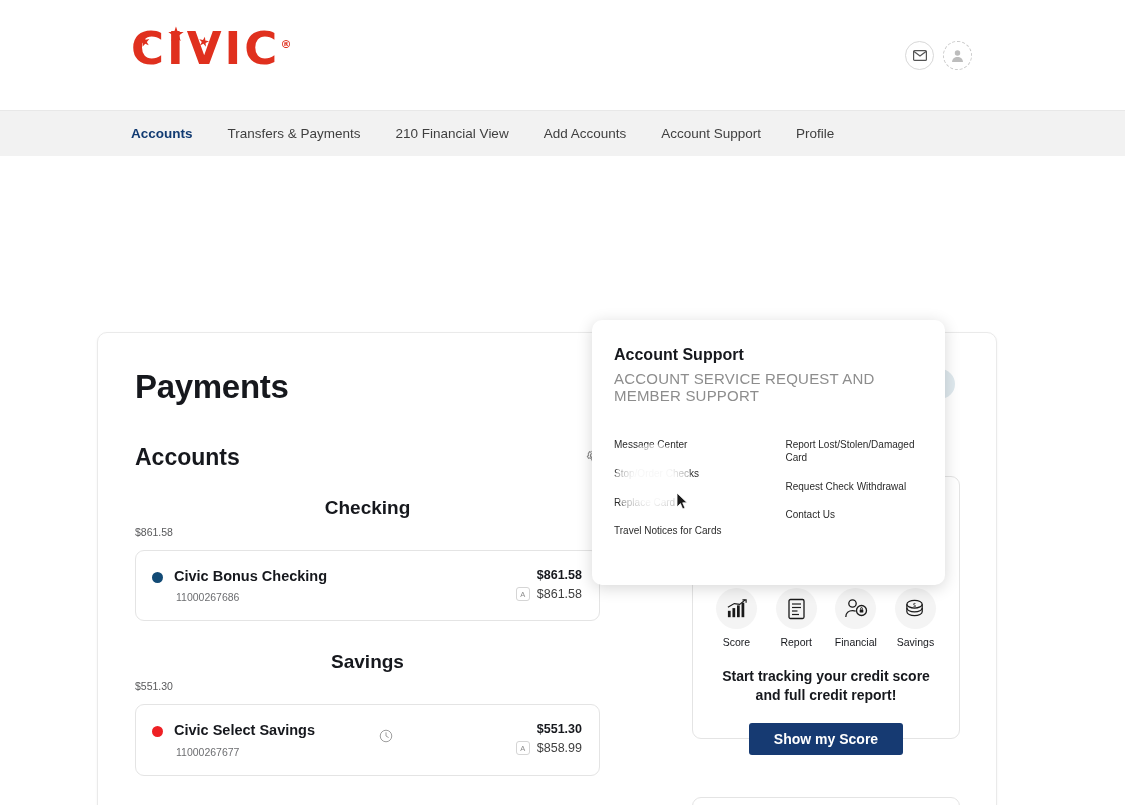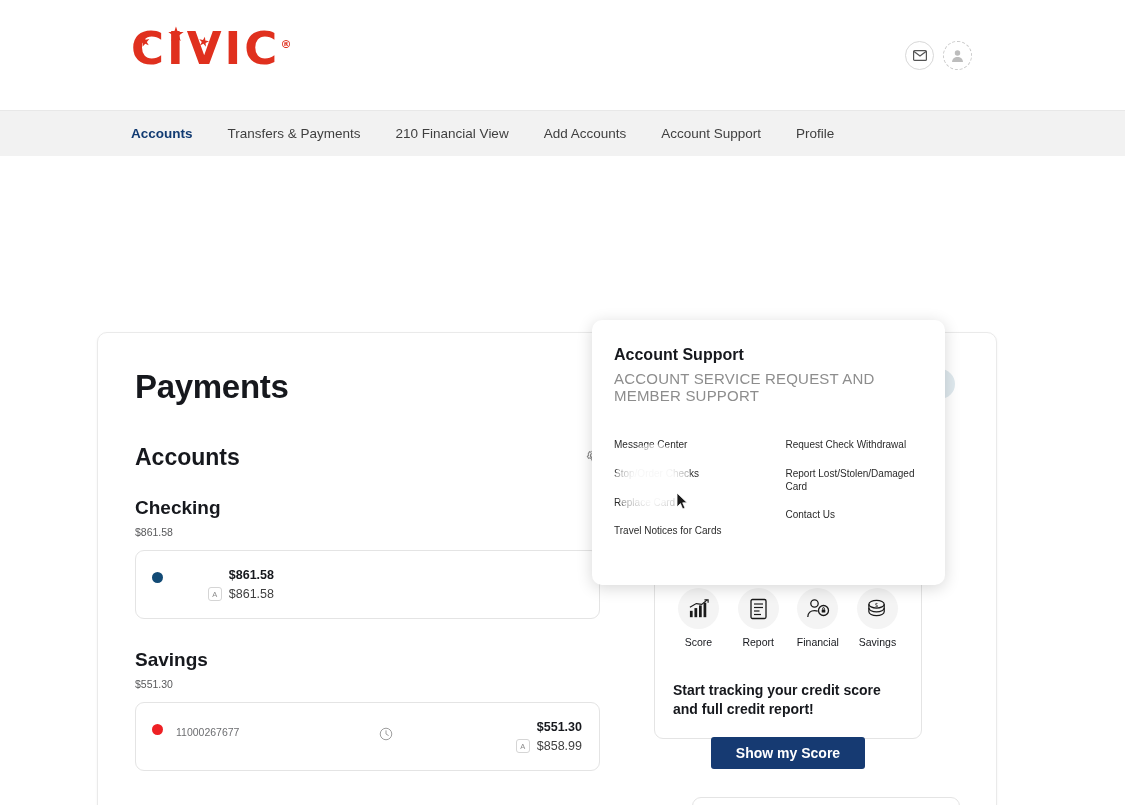--- a/index.html
+++ b/index.html
@@ -72,21 +72,21 @@
   }
 
   
   .accounts-col { position:absolute; left:135px; top:288px; width:465px; }
   .accounts-head {
     display:flex; justify-content:space-between; align-items:center;
     margin-bottom:26px;
   }
   .accounts-head h2 { font-size:23px; font-weight:700; color:#16181d; }
 
-  .grp-title { font-size:19px; font-weight:700; color:#16181d; margin-bottom:7px; }
+  .grp-title { font-size:19px; font-weight:700; color:#16181d; margin-bottom:7px;text-align:center; }
   .grp-total { font-size:10.5px; color:#58595b; margin-bottom:12px; }
 
   .acct-card {
     border:1px solid #e4e4e4; border-radius:9px;
     padding:17px 17px 17px 16px; margin-bottom:30px;
     background:#fff; min-height:62px;
     display:flex; align-items:flex-start; position:relative;
   }
   .acct-dot { width:11px; height:11px; border-radius:50%; margin-top:4px; margin-right:11px; flex:none; }
   .acct-info { flex:1; }
@@ -97,34 +97,34 @@
   .acct-bal-avail-row { display:flex; align-items:center; justify-content:flex-end; gap:7px; margin-top:5px; }
   .acct-bal-avail { font-size:12.5px; color:#3f3f3f; }
   .badge-a {
     width:14px; height:14px; border:1px solid #d5d5d5; border-radius:3px;
     font-size:7.5px; color:#8a8a8a; display:flex; align-items:center; justify-content:center;
   }
   .pending-clock { position:absolute; left:243px; top:24px; }
 
   
   .credit-card-widget {
-    position:absolute; left:654px; top:320px; width:268px; height:263px;
+    position:absolute; left:692px; top:320px; width:268px; height:263px;
     border:1px solid #e4e4e4; border-radius:9px; background:#fff;
     padding:14px 16px;
   }
   .credit-icons { display:flex; justify-content:space-between; margin-top:97px; padding:0 3px; }
   .credit-ic { width:49px; text-align:center; }
   .credit-ic-circle {
     width:41px; height:41px; border-radius:50%; background:#f4f4f4;
     margin:0 auto 7px; display:flex; align-items:center; justify-content:center;
   }
   .credit-ic-label { font-size:10.5px; color:#16181d; }
   .credit-tagline {
-    font-size:14px; font-weight:700; color:#16181d;
-    line-height:1.35; margin-top:33px; padding:0 2px;
+    text-align:center; font-size:14px; font-weight:700; color:#16181d;
+    line-height:1.35; margin-top:19px; padding:0 2px;
   }
   .score-btn {
     display:block; margin:18px auto 0; width:154px; height:32px;
     background:#163a72; color:#fff; border:none; border-radius:3px;
     font-size:14px; font-weight:700; cursor:pointer;
     font-family:"Liberation Sans", sans-serif;
   }
 
   .last15 {
     position:absolute; left:692px; top:641px; width:268px; height:143px;
@@ -218,36 +218,41 @@
             <path d="M14 8c0-.4 0-.7-.1-1l1.2-.9-1.3-2.2-1.4.6c-.5-.4-1-.7-1.6-.9L10.6 2H8l-.2 1.6c-.6.2-1.1.5-1.6.9l-1.4-.6-1.3 2.2.1.9c0 .3 0 .7.1 1l-1.2.9 1.3 2.2 1.4-.6c.5.4 1 .7 1.6.9L8 14h2.6l.2-1.6c.6-.2 1.1-.5 1.6-.9l1.4.6 1.3-2.2-1.2-.9c.1-.3.1-.6.1-1z" fill="none" stroke="#8a8a8a" stroke-width="1.1"></path>
           </svg>
         </span>
       </div>
 
       <div>
         <div class="grp-title">Checking</div>
         <div class="grp-total">$861.58</div>
         <div class="acct-card">
           <span class="acct-dot" style="background:#124a75"></span>
+          <div class="acct-info">
+            <div class="acct-name">Civic Bonus Checking</div>
+            <div class="acct-num">11000267686</div>
+          </div>
           <div class="acct-bal">
             <div class="acct-bal-main">$861.58</div>
             <div class="acct-bal-avail-row">
               <span class="badge-a">A</span>
               <span class="acct-bal-avail">$861.58</span>
             </div>
           </div>
         </div>
       </div>
 
       <div>
         <div class="grp-title">Savings</div>
         <div class="grp-total">$551.30</div>
         <div class="acct-card">
           <span class="acct-dot" style="background:#ee2024"></span>
           <div class="acct-info">
+            <div class="acct-name">Civic Select Savings</div>
             <div class="acct-num">11000267677</div>
           </div>
           <span class="pending-clock">
             <svg width="14" height="14" viewBox="0 0 16 16">
               <circle cx="8" cy="8" r="6.6" fill="none" stroke="#9a9a9a" stroke-width="1.1"></circle>
               <path d="M8 4.3V8l2.6 1.6" fill="none" stroke="#9a9a9a" stroke-width="1.1" stroke-linecap="round"></path>
             </svg>
           </span>
           <div class="acct-bal">
             <div class="acct-bal-main">$551.30</div>
@@ -338,22 +343,22 @@
       <div class="dd-title">Account Support</div>
       <div class="dd-sub">ACCOUNT SERVICE REQUEST AND MEMBER SUPPORT</div>
       <div class="dd-cols">
         <div class="dd-col">
           <div class="dd-link">Message Center</div>
           <div class="dd-link">Stop/Order Checks</div>
           <div class="dd-link">Replace Card</div>
           <div class="dd-link">Travel Notices for Cards</div>
         </div>
         <div class="dd-col right">
+          <div class="dd-link">Report Lost/Stolen/Damaged Card</div>
           <div class="dd-link">Request Check Withdrawal</div>
-          <div class="dd-link">Report Lost/Stolen/Damaged Card</div>
           <div class="dd-link">Contact Us</div>
         </div>
       </div>
     </div>
 
     <div class="cursor-blob"></div>
     <span class="cursor-arrow">
       <svg width="13" height="19" viewBox="0 0 13 19">
         <path d="M1 1 L1 15 L4.4 11.6 L6.7 17 L9 16 L6.7 10.8 L11.2 10.8 Z" fill="#1a1a1a" stroke="#ffffff" stroke-width=".8"></path>
       </svg>

